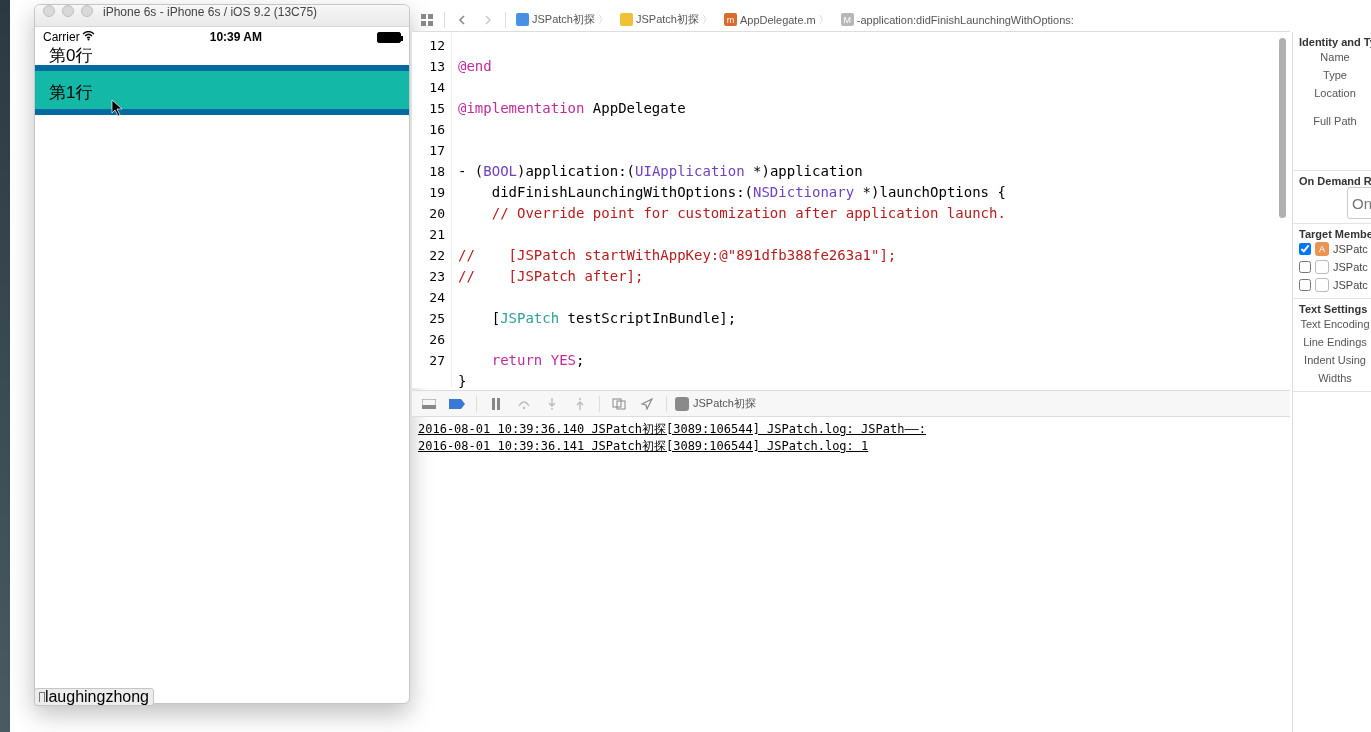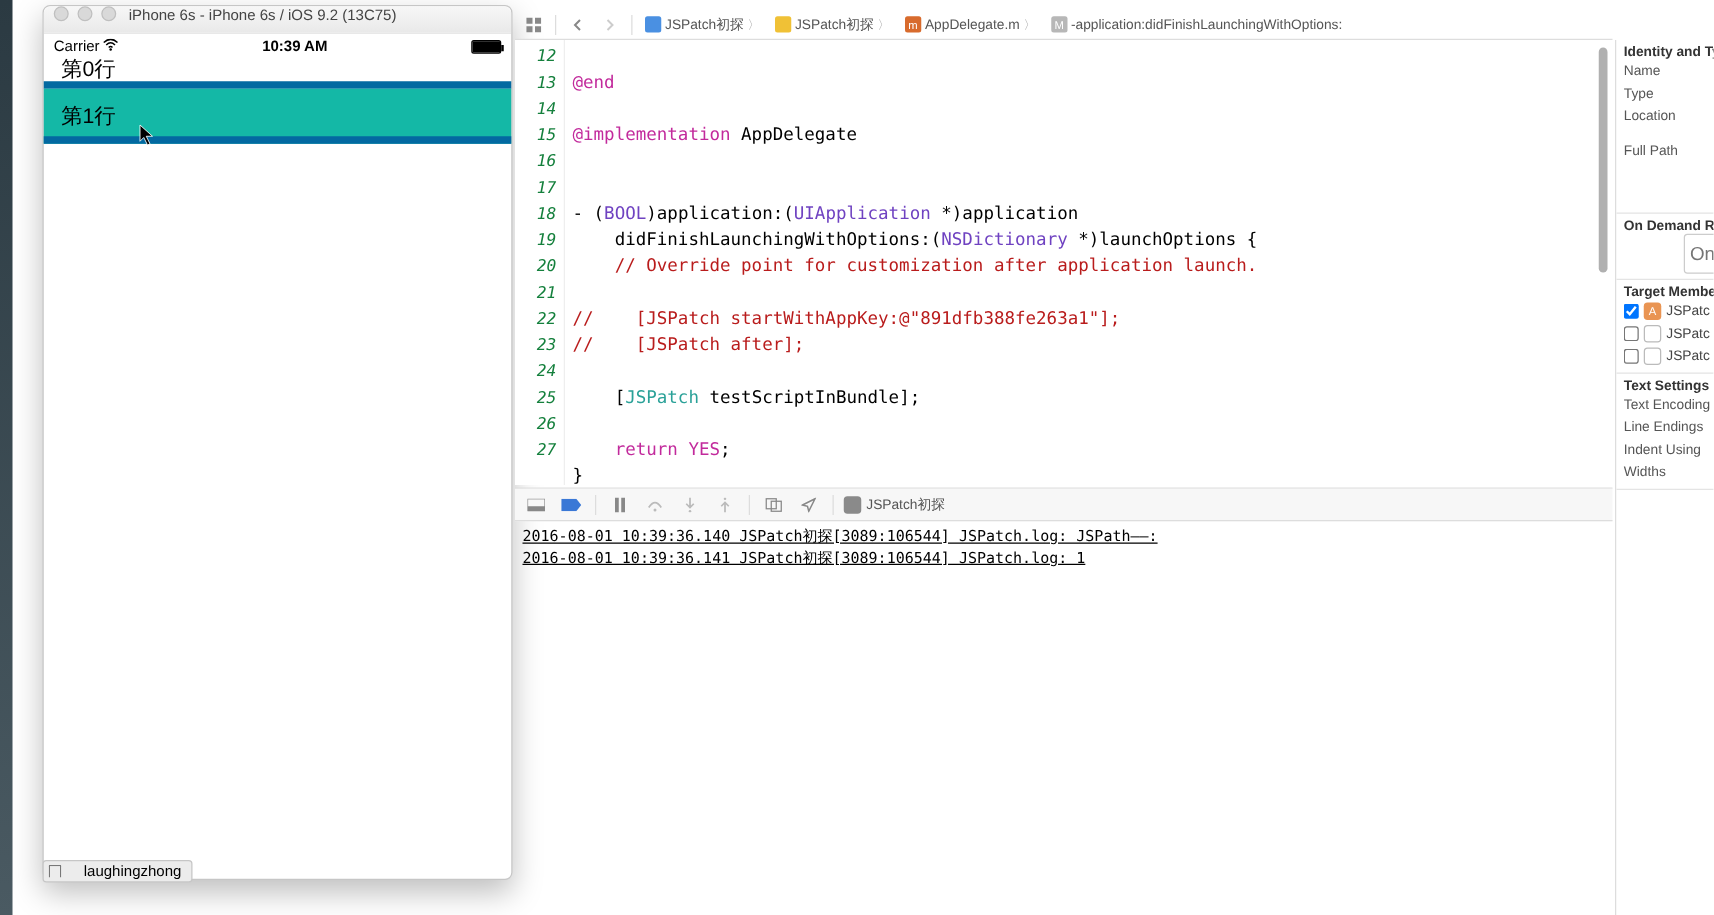--- a/index.html
+++ b/index.html
@@ -63,22 +63,22 @@
 .sim-row.sel { background: #14b8a6; }
 .cursor {
   position: absolute; left: 76px; top: 94px;
   font-size: 16px; color:#000; pointer-events: none;
 }
 .bottom-strip {
   position: absolute; left: 34px; top: 688px;
   width: 120px; height: 18px;
   background: #ececec; border: 1px solid #c6c6c6;
   border-radius: 3px;
-  display: flex; align-items: center; gap: 18px;
-  font-size: 12px; padding: 0 4px;
+  display: flex; align-items: center; gap: 0;
+  font-size: 16px; padding: 0 4px;
 }
 .bottom-strip .book { width: 10px; height: 10px; border: 1px solid #777; border-bottom:none; border-radius: 1px 1px 0 0;}
 .editor {
   position: absolute;
   left: 412px; top: 8px;
   width: 878px; height: 380px;
 }
 .jumpbar {
   height: 24px; border-bottom: 1px solid #ddd;
   display: flex; align-items: center; gap: 4px;
@@ -97,22 +97,22 @@
 .ico-m { background:#d86b2d;}
 .ico-method { background:#b7b7b7;}
 .chev { color:#aaa; font-size:10px;}
 .code-area {
   display:flex; height: 356px; background:#fff;
   font-family: Menlo, Consolas, monospace; font-size: 14px;
   position: relative;
 }
 .gutter {
   width: 40px; background:#fff; border-right:1px solid #eee;
-  text-align:right; color:#15803d; padding: 3px 6px 0 0;
-  line-height: 21px; font-size:13px;font-style:italic;
+  text-align:right; color:#000000; padding: 3px 6px 0 0;
+  line-height: 21px; font-size:13px;
 }
 .code {
   padding: 3px 0 0 6px; line-height: 21px; white-space: pre;
   color:#000;
 }
 .k-pink { color:#c22a9c;}
 .k-purple { color:#6f42c1;}
 .k-teal { color:#2aa198;}
 .k-green { color:#b91c1c;text-align:center;}
 .scroll-ind {
@@ -147,21 +147,21 @@
   border-left: 1px solid #ddd;
   font-size: 11px; color:#444;
   background:#fff;
   overflow:hidden;
 }
 .insp-sec {
   border-bottom: 1px solid #e4e4e4;
   padding: 4px 0 4px 6px;
 }
 .insp-hdr { font-weight: 600; color:#333; font-size: 11px; white-space: nowrap;}
-.insp-row { display:flex; justify-content:flex-start; padding: 3px 0; white-space: nowrap;}
+.insp-row { display:flex; justify-content:center; padding: 3px 0; white-space: nowrap;}
 .insp-row label { color:#555;}
 .insp-input {
   width: 70px; height: 18px; border:1px solid #ccc; border-radius:3px;
   font-size:15px; padding: 15px 4px; color:#bbb;margin-left:48px;
 }
 .tgt-row { display:flex; align-items:center; gap:4px; padding:2px 0; white-space: nowrap;}
 .tgt-chk { width:12px; height:12px;}
 .tgt-ico { width:14px; height:14px; border-radius:3px; display:flex; align-items:center; justify-content:center; font-size:9px;}
 .tgt-app { background:#e99452; color:#fff;}
 .tgt-box { border:1px solid #bbb;}

